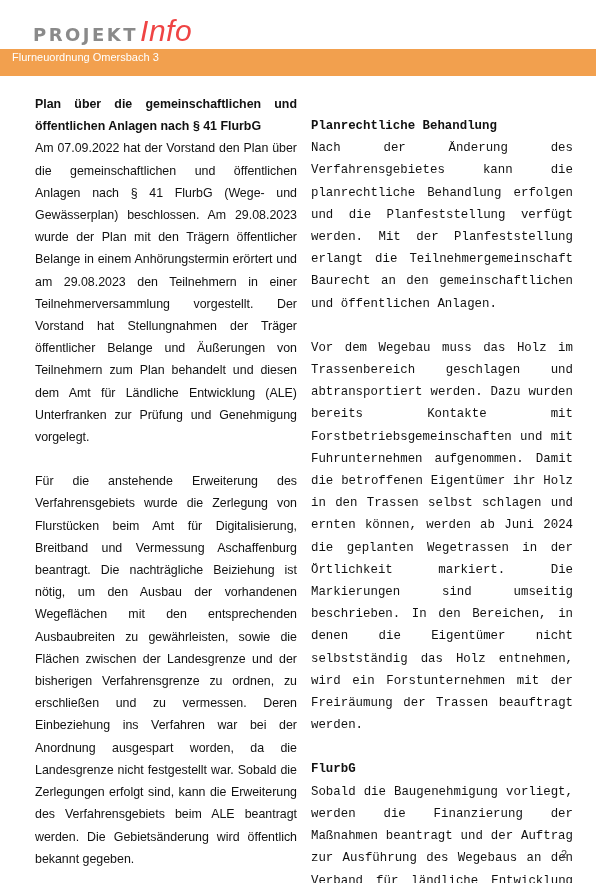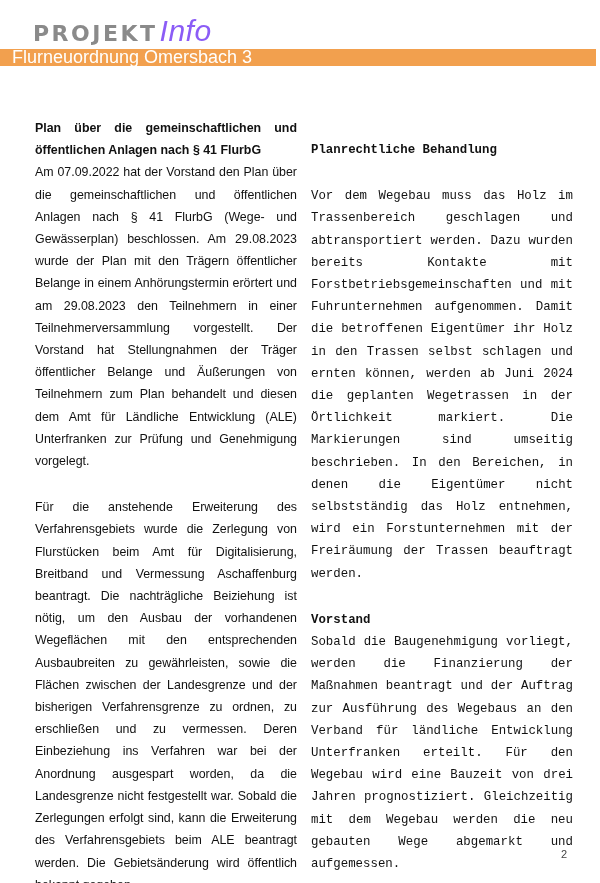--- a/index.html
+++ b/index.html
@@ -19,41 +19,41 @@
       position: absolute;
       left: 33px;
       top: 14px;
       height: 32px;
       display: flex;
       align-items: baseline;
     }
     .logo-projekt {
       font-family: "DejaVu Sans", sans-serif;
       font-weight: bold;
-      font-size: 22px;
+      font-size: 18px;
       letter-spacing: 2.5px;
       color: #8a8a8a;
     }
     .logo-info {
       font-family: "Liberation Sans", sans-serif;
       font-style: italic;
       font-size: 30px;
-      color: #8b5cf6;
+      color: #ef4444;
       margin-left: 2px;
       letter-spacing: 0.5px;
     }
     .banner {
       position: absolute;
       left: 0;
       top: 49px;
       width: 596px;
-      height: 17px;
+      height: 27px;
       background: #f2a04e;
       color: #ffffff;
-      font-size: 18px;
+      font-size: 11px;
       line-height: 17px;
     }
     .banner-left {
       position: absolute;
       left: 12px;
       top: 0;
     }
     .banner-right {
       position: absolute;
       right: 8px;
@@ -63,21 +63,21 @@
       position: absolute;
       top: 93px;
       width: 262px;
       font-size: 12.4px;
       line-height: 22.2px;
       text-align: justify;
       hyphens: manual;
     }
     .col-left { left: 35px; }
     .col-right { left: 311px; top: 115px; font-family: Liberation Mono, monospace; }
-    .section { margin-bottom: 22px; margin-top: 24px; }
+    .section { margin-bottom: 22px; }
     .heading {
       font-weight: bold;
       display: block;
     }
     .body-text { display: block; }
     .page-number {
       position: absolute;
       left: 561px;
       top: 848px;
       font-size: 11px;
@@ -102,23 +102,24 @@
     <span class="body-text">Am 07.09.2022 hat der Vorstand den Plan über die gemeinschaftlichen und öffentlichen Anlagen nach § 41 FlurbG (Wege- und Gewässerplan) beschlossen. Am 29.08.2023 wurde der Plan mit den Trägern öffentlicher Belange in einem Anhörungstermin erörtert und am 29.08.2023 den Teilnehmern in einer Teilnehmerversammlung vorgestellt. Der Vorstand hat Stellungnahmen der Träger öffentlicher Belange und Äußerungen von Teilnehmern zum Plan behandelt und diesen dem Amt für Ländliche Entwicklung (ALE) Unterfranken zur Prüfung und Genehmigung vorgelegt.</span>
   </div>
   <div class="section">
     <span class="body-text">Für die anstehende Erweiterung des Verfahrensgebiets wurde die Zerlegung von Flurstücken beim Amt für Digitalisierung, Breitband und Vermessung Aschaffenburg beantragt. Die nachträgliche Beiziehung ist nötig, um den Ausbau der vorhandenen Wegeflächen mit den entsprechenden Ausbaubreiten zu gewährleisten, sowie die Flächen zwischen der Landesgrenze und der bisherigen Verfahrensgrenze zu ordnen, zu erschließen und zu vermessen. Deren Einbeziehung ins Verfahren war bei der Anordnung ausgespart worden, da die Landesgrenze nicht festgestellt war. Sobald die Zerlegungen erfolgt sind, kann die Erweiterung des Verfahrensgebiets beim ALE beantragt werden. Die Gebietsänderung wird öffentlich bekannt gegeben.</span>
   </div>
 </div>
 
 <div class="col col-right">
   <div class="section">
     <span class="heading">Planrechtliche Behandlung</span>
+    <span class="body-text">Nach der Änderung des Verfahrensgebietes kann die planrechtliche Behandlung erfolgen und die Planfeststellung verfügt werden. Mit der Planfeststellung erlangt die Teilnehmergemeinschaft Baurecht an den gemeinschaftlichen und öffentlichen Anlagen.</span>
   </div>
   <div class="section">
     <span class="body-text">Vor dem Wegebau muss das Holz im Trassenbereich geschlagen und abtransportiert werden. Dazu wurden bereits Kontakte mit Forstbetriebsgemeinschaften und mit Fuhrunternehmen aufgenommen. Damit die betroffenen Eigentümer ihr Holz in den Trassen selbst schlagen und ernten können, werden ab Juni 2024 die geplanten Wegetrassen in der Örtlichkeit markiert. Die Markierungen sind umseitig beschrieben. In den Bereichen, in denen die Eigentümer nicht selbstständig das Holz entnehmen, wird ein Forstunternehmen mit der Freiräumung der Trassen beauftragt werden.</span>
   </div>
   <div class="section">
-    <span class="heading">Vorstand</span>
+    <span class="heading">FlurbG</span>
     <span class="body-text">Sobald die Baugenehmigung vorliegt, werden die Finanzierung der Maßnahmen beantragt und der Auftrag zur Ausführung des Wegebaus an den Verband für ländliche Entwicklung Unterfranken erteilt. Für den Wegebau wird eine Bauzeit von drei Jahren prognostiziert. Gleichzeitig mit dem Wegebau werden die neu gebauten Wege abgemarkt und aufgemessen.</span>
   </div>
 </div>
 
 <div class="page-number">2</div>
 
 </body></html>

